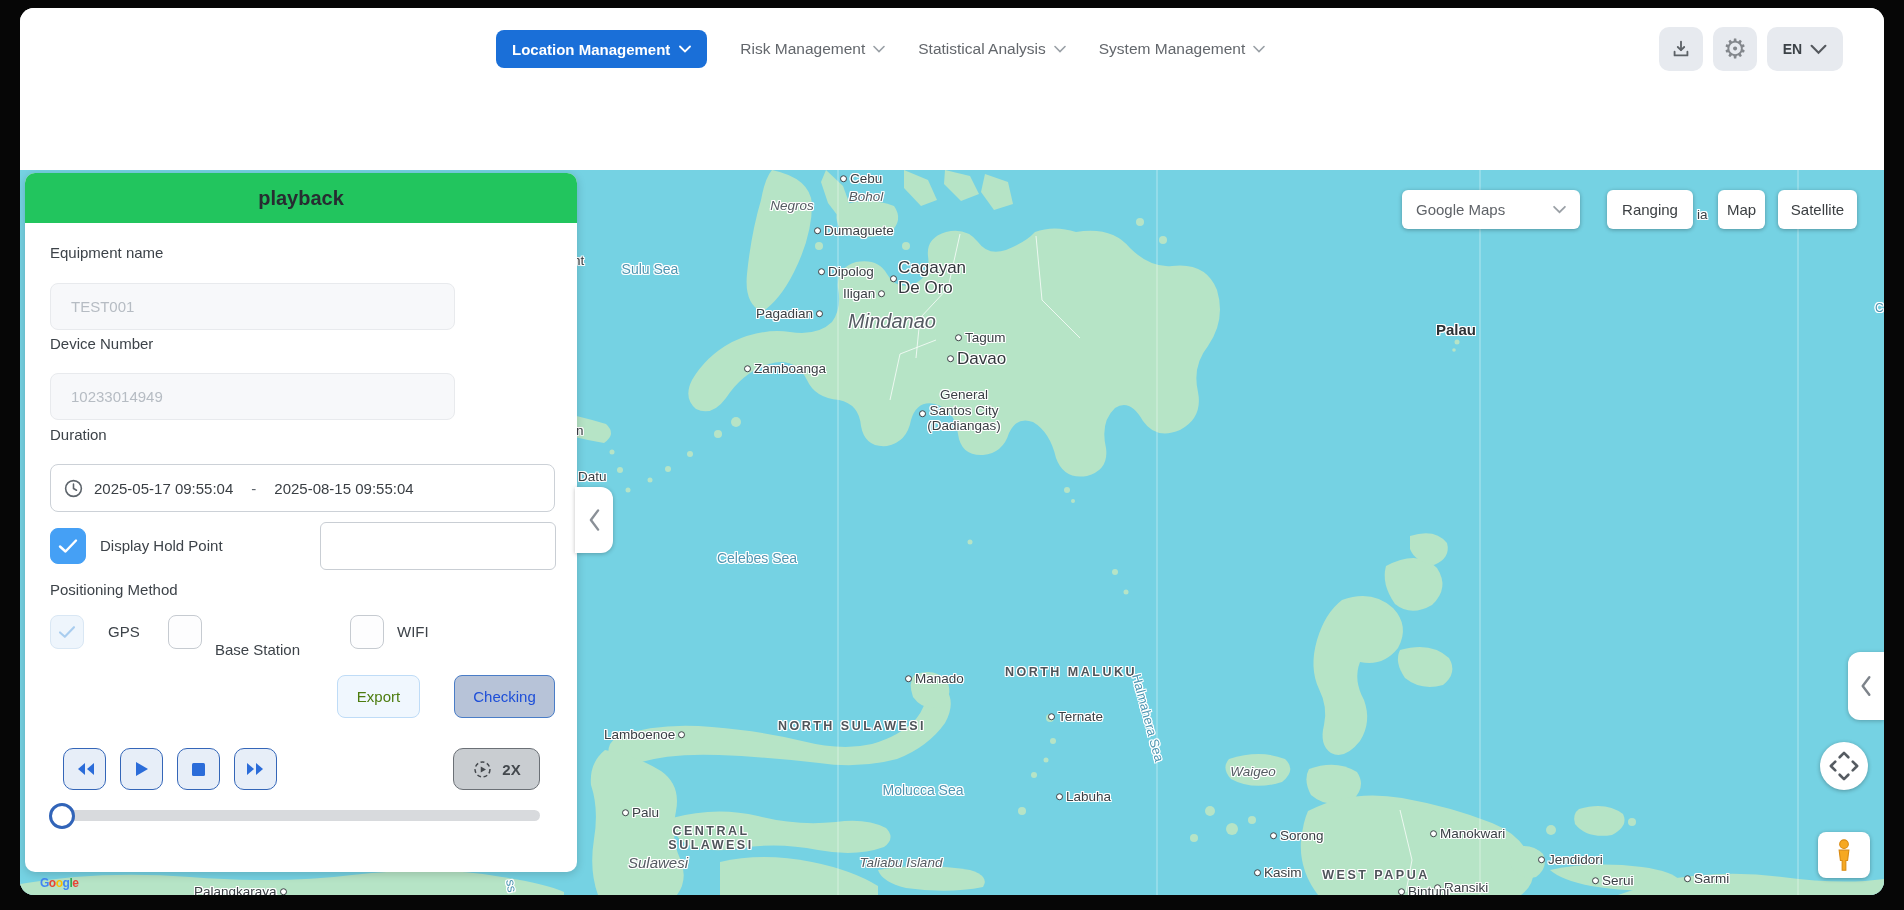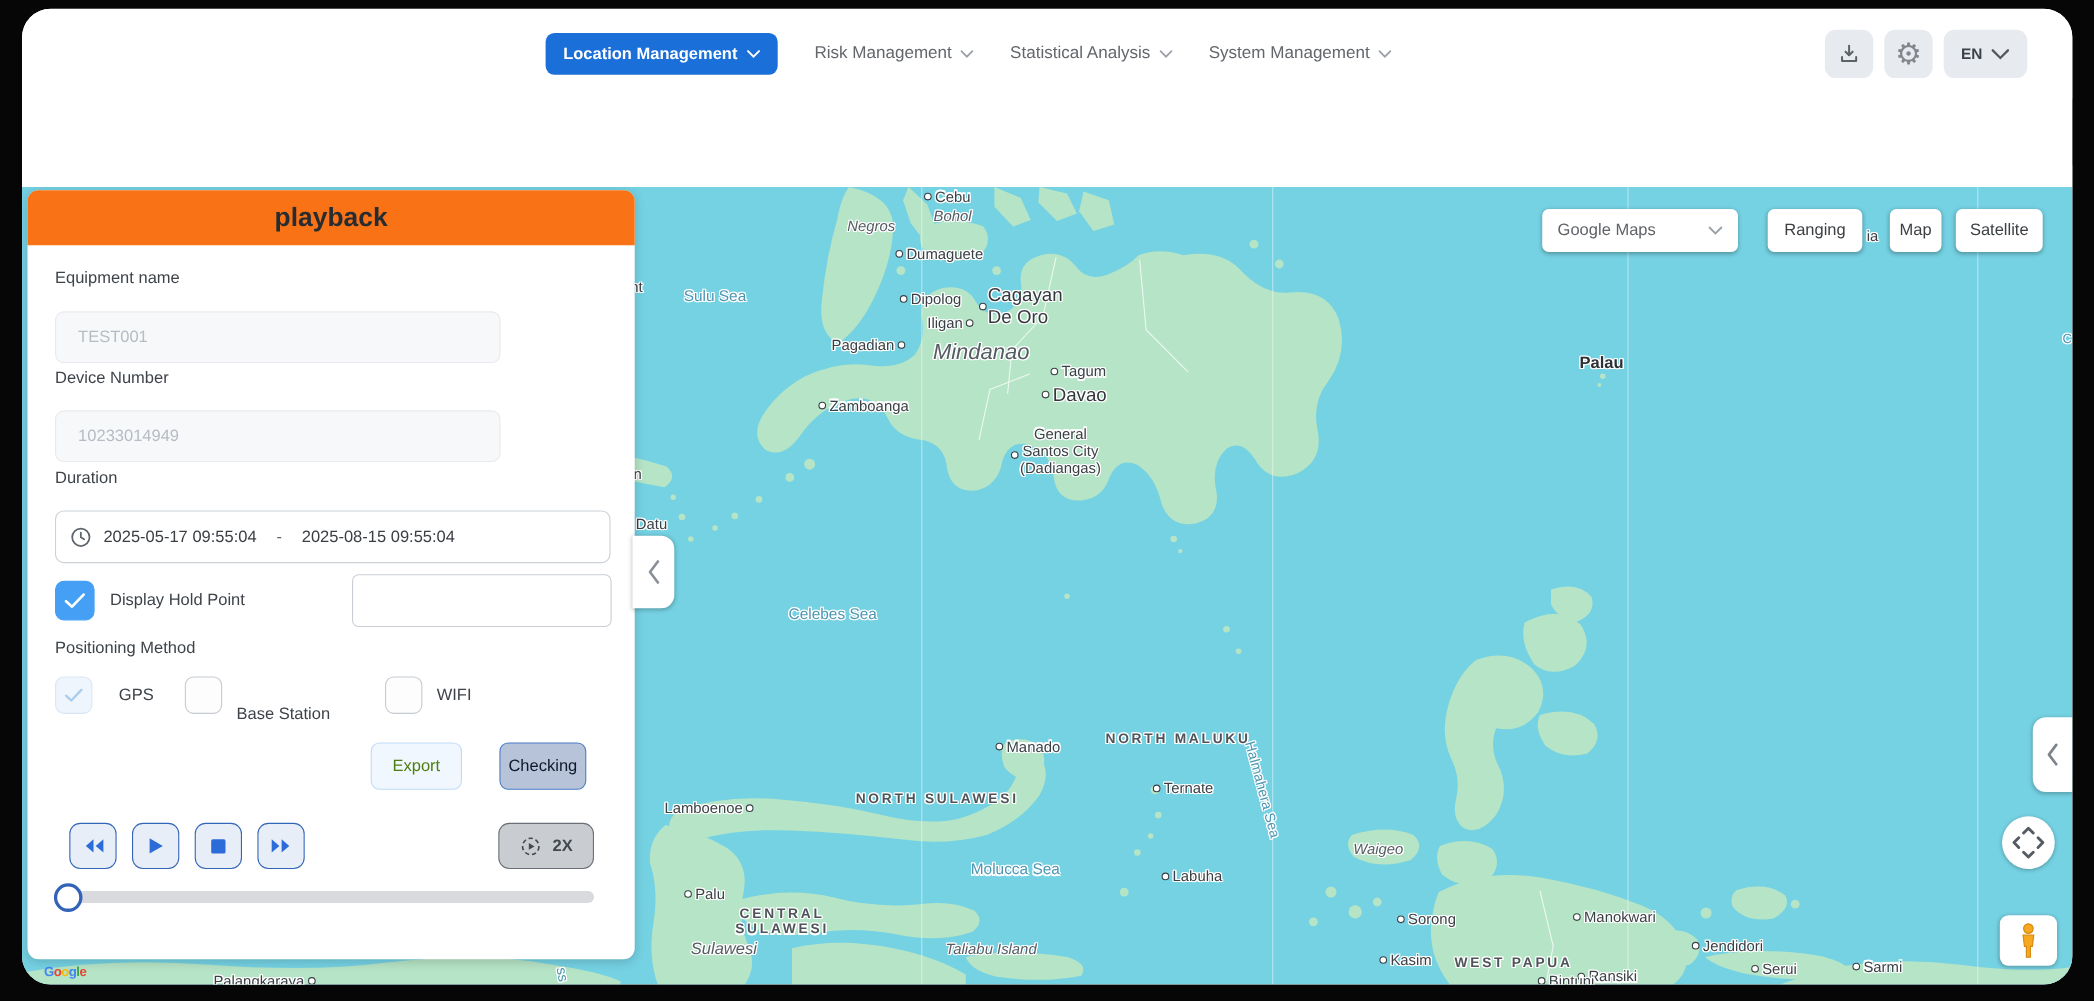--- a/index.html
+++ b/index.html
@@ -1,18 +1,18 @@
 <!DOCTYPE html>
 <html style="--accent: #1a6fd8; --sea: #75d2e3; --land: #b6e4c6;"><head>
 <meta charset="utf-8">
 <style>
   html,body{margin:0;padding:0;background:#060606;}
   *{box-sizing:border-box;font-family:"Liberation Sans",sans-serif;}
   .frame{position:relative;width:1904px;height:910px;background:#060606;overflow:hidden;}
-  .window{position:absolute;left:20px;top:8px;width:1864px;height:887px;background:#ffffff;border-radius:26px;overflow:hidden;}
+  .window{position:absolute;left:20px;top:8px;width:1864px;height:887px;background:#ffffff;border-radius:14px;overflow:hidden;}
 
   
   .navbar{position:absolute;top:0;left:0;right:0;height:82px;background:#fff;z-index:40;}
   .nav-group{position:absolute;left:476px;top:0;height:82px;display:flex;align-items:center;gap:33px;}
   .nav-pill{height:38px;padding:0 16px;border-radius:8px;background:var(--accent);color:#fff;
     font-size:15px;font-weight:bold;display:flex;align-items:center;gap:9px;cursor:pointer;}
   .nav-item{color:#63676c;font-size:15.5px;display:flex;align-items:center;gap:8px;cursor:pointer;}
   .nav-item svg{color:#9aa0a6;}
   .nav-actions{position:absolute;right:41px;top:19px;display:flex;gap:10px;align-items:center;}
   .icon-btn{width:44px;height:44px;background:#e7eaef;border-radius:10px;display:flex;
@@ -53,38 +53,38 @@
   .edge-tab{position:absolute;background:#fff;box-shadow:0 1px 4px rgba(0,0,0,.25);display:flex;
     align-items:center;justify-content:center;cursor:pointer;z-index:45;color:#7d838a;}
   .pan-circle{position:absolute;width:48px;height:48px;background:#fff;border-radius:50%;
     box-shadow:0 1px 4px rgba(0,0,0,.3);display:flex;align-items:center;justify-content:center;cursor:pointer;z-index:45;}
   .pegman-tile{position:absolute;width:52px;height:46px;background:#fff;border-radius:8px;
     box-shadow:0 1px 4px rgba(0,0,0,.3);display:flex;align-items:center;justify-content:center;cursor:pointer;z-index:45;}
 
   
   .panel{position:absolute;left:5px;top:165px;width:552px;height:699px;background:#fff;border-radius:10px;
     box-shadow:0 2px 10px rgba(0,0,0,.18);z-index:20;}
-  .panel-header{position:absolute;left:0;top:0;right:0;height:50px;background:#f97316;border-radius:10px 10px 0 0;
-    display:flex;align-items:center;justify-content:center;font-size:24px;font-weight:bold;color:#272c31;}
+  .panel-header{position:absolute;left:0;top:0;right:0;height:50px;background:#22c55e;border-radius:10px 10px 0 0;
+    display:flex;align-items:center;justify-content:center;font-size:20px;font-weight:bold;color:#272c31;}
   .flabel{position:absolute;left:25px;font-size:15px;color:#3d4349;}
   .pinput{position:absolute;left:25px;width:405px;height:47px;background:#f7f8fa;border:1px solid #e8eaed;
     border-radius:8px;padding:0 20px;font-size:15px;color:#3d4349;outline:none;}
   .pinput::placeholder{color:#b6bcc3;opacity:1;}
   .duration{position:absolute;left:25px;top:291px;width:505px;height:48px;background:#fff;border:1px solid #ccd1d7;
     border-radius:8px;display:flex;align-items:center;padding:0 12px;gap:10px;font-size:15px;color:#3a3f44;cursor:pointer;}
   .hp-input{position:absolute;left:295px;top:349px;width:236px;height:48px;background:#fff;border:1px solid #c9ced4;
     border-radius:6px;outline:none;padding:0 12px;font-size:15px;}
   .cb{position:absolute;border-radius:8px;display:flex;align-items:center;justify-content:center;cursor:pointer;}
   .cb.blue{background:#45a0f5;border:1px solid #45a0f5;}
   .cb.empty{background:#fdfdfe;border:1px solid #c6cbd1;}
   .cb.ghost{background:#eef5fc;border:1px solid #d9e7f4;}
   .btn{position:absolute;height:43px;border-radius:8px;display:flex;align-items:center;justify-content:center;
     font-size:15px;cursor:pointer;}
   .btn.export{left:312px;top:502px;width:83px;background:#f0f7fe;border:1px solid #bfdcf7;color:#4d7c0f;}
-  .btn.checking{left:429px;top:502px;width:79px;background:#b7c3d8;border:1.5px solid #4a7dc7;color:#0f172a;}
+  .btn.checking{left:429px;top:502px;width:101px;background:#b7c3d8;border:1.5px solid #4a7dc7;color:#1d4ed8;}
   .pb-btn{position:absolute;top:575px;width:43px;height:42px;background:#e7eef8;border:1.5px solid #3466b8;
     border-radius:10px;display:flex;align-items:center;justify-content:center;cursor:pointer;}
   .speed-btn{position:absolute;left:428px;top:575px;width:87px;height:42px;background:#c9cdd1;border:1px solid #6b7076;
     border-radius:10px;display:flex;align-items:center;justify-content:center;gap:9px;cursor:pointer;
     font-size:15px;font-weight:bold;color:#43484d;}
   .slider-track{position:absolute;left:25px;top:637px;width:490px;height:11px;background:#d8dadd;border-radius:6px;cursor:pointer;}
   .slider-handle{position:absolute;left:24px;top:630px;width:26px;height:26px;border-radius:50%;background:#fff;
     border:3px solid #3164b8;cursor:pointer;}
 </style>
 </head>

